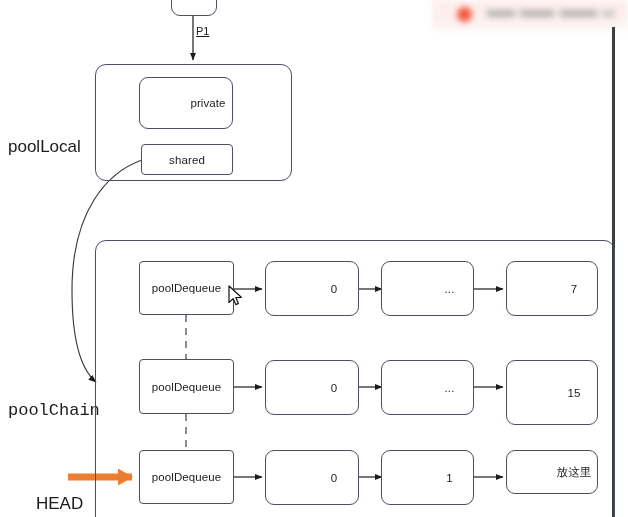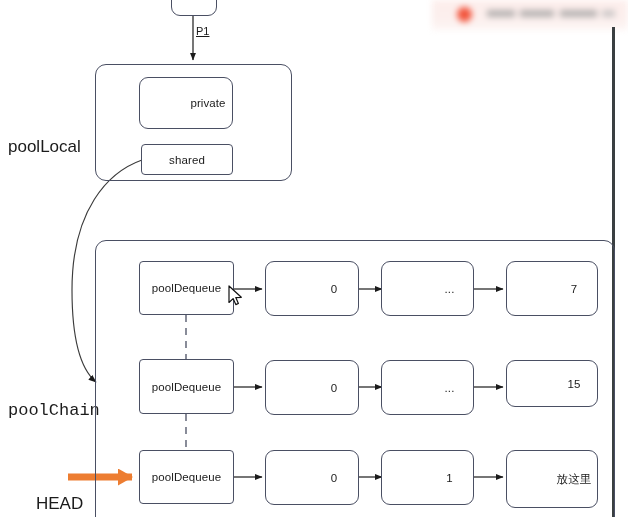--- a/index.html
+++ b/index.html
@@ -189,24 +189,24 @@
   <div class="container-box" style="left:95px; top:240px; width:520px; height:300px;"></div>
 
   <div class="node sharp" style="left:139px; top:261px; width:95px; height:54px;">poolDequeue</div>
   <div class="node rounded" style="left:265px; top:261px; width:94px; height:55px;">0</div>
   <div class="node rounded" style="left:381px; top:261px; width:93px; height:55px;">...</div>
   <div class="node rounded" style="left:506px; top:261px; width:92px; height:55px;">7</div>
 
   <div class="node sharp" style="left:139px; top:359px; width:95px; height:55px;">poolDequeue</div>
   <div class="node rounded" style="left:265px; top:360px; width:94px; height:55px;">0</div>
   <div class="node rounded" style="left:381px; top:360px; width:93px; height:55px;">...</div>
-  <div class="node rounded" style="left:506px; top:360px; width:92px; height:47px;">15</div>
+  <div class="node rounded" style="left:506px; top:360px; width:92px; height:65px;">15</div>
 
   <div class="node sharp" style="left:139px; top:450px; width:95px; height:54px;">poolDequeue</div>
   <div class="node rounded" style="left:265px; top:450px; width:94px; height:55px;">0</div>
   <div class="node rounded" style="left:381px; top:450px; width:93px; height:55px;">1</div>
-  <div class="node rounded" style="left:506px; top:450px; width:92px; height:58px;">放这里</div>
+  <div class="node rounded" style="left:506px; top:450px; width:92px; height:44px;">放这里</div>
 
   <svg class="cursor" width="16" height="22" viewBox="0 0 16 22">
     <path d="M1,1 L1,17.5 L5.1,13.6 L7.8,19.6 L10.4,18.4 L7.8,12.6 L13.3,12.3 Z" fill="#ffffff" stroke="#111111" stroke-width="1.2" stroke-linejoin="round"></path>
   </svg>
 
 </div>
 
 </body></html>

